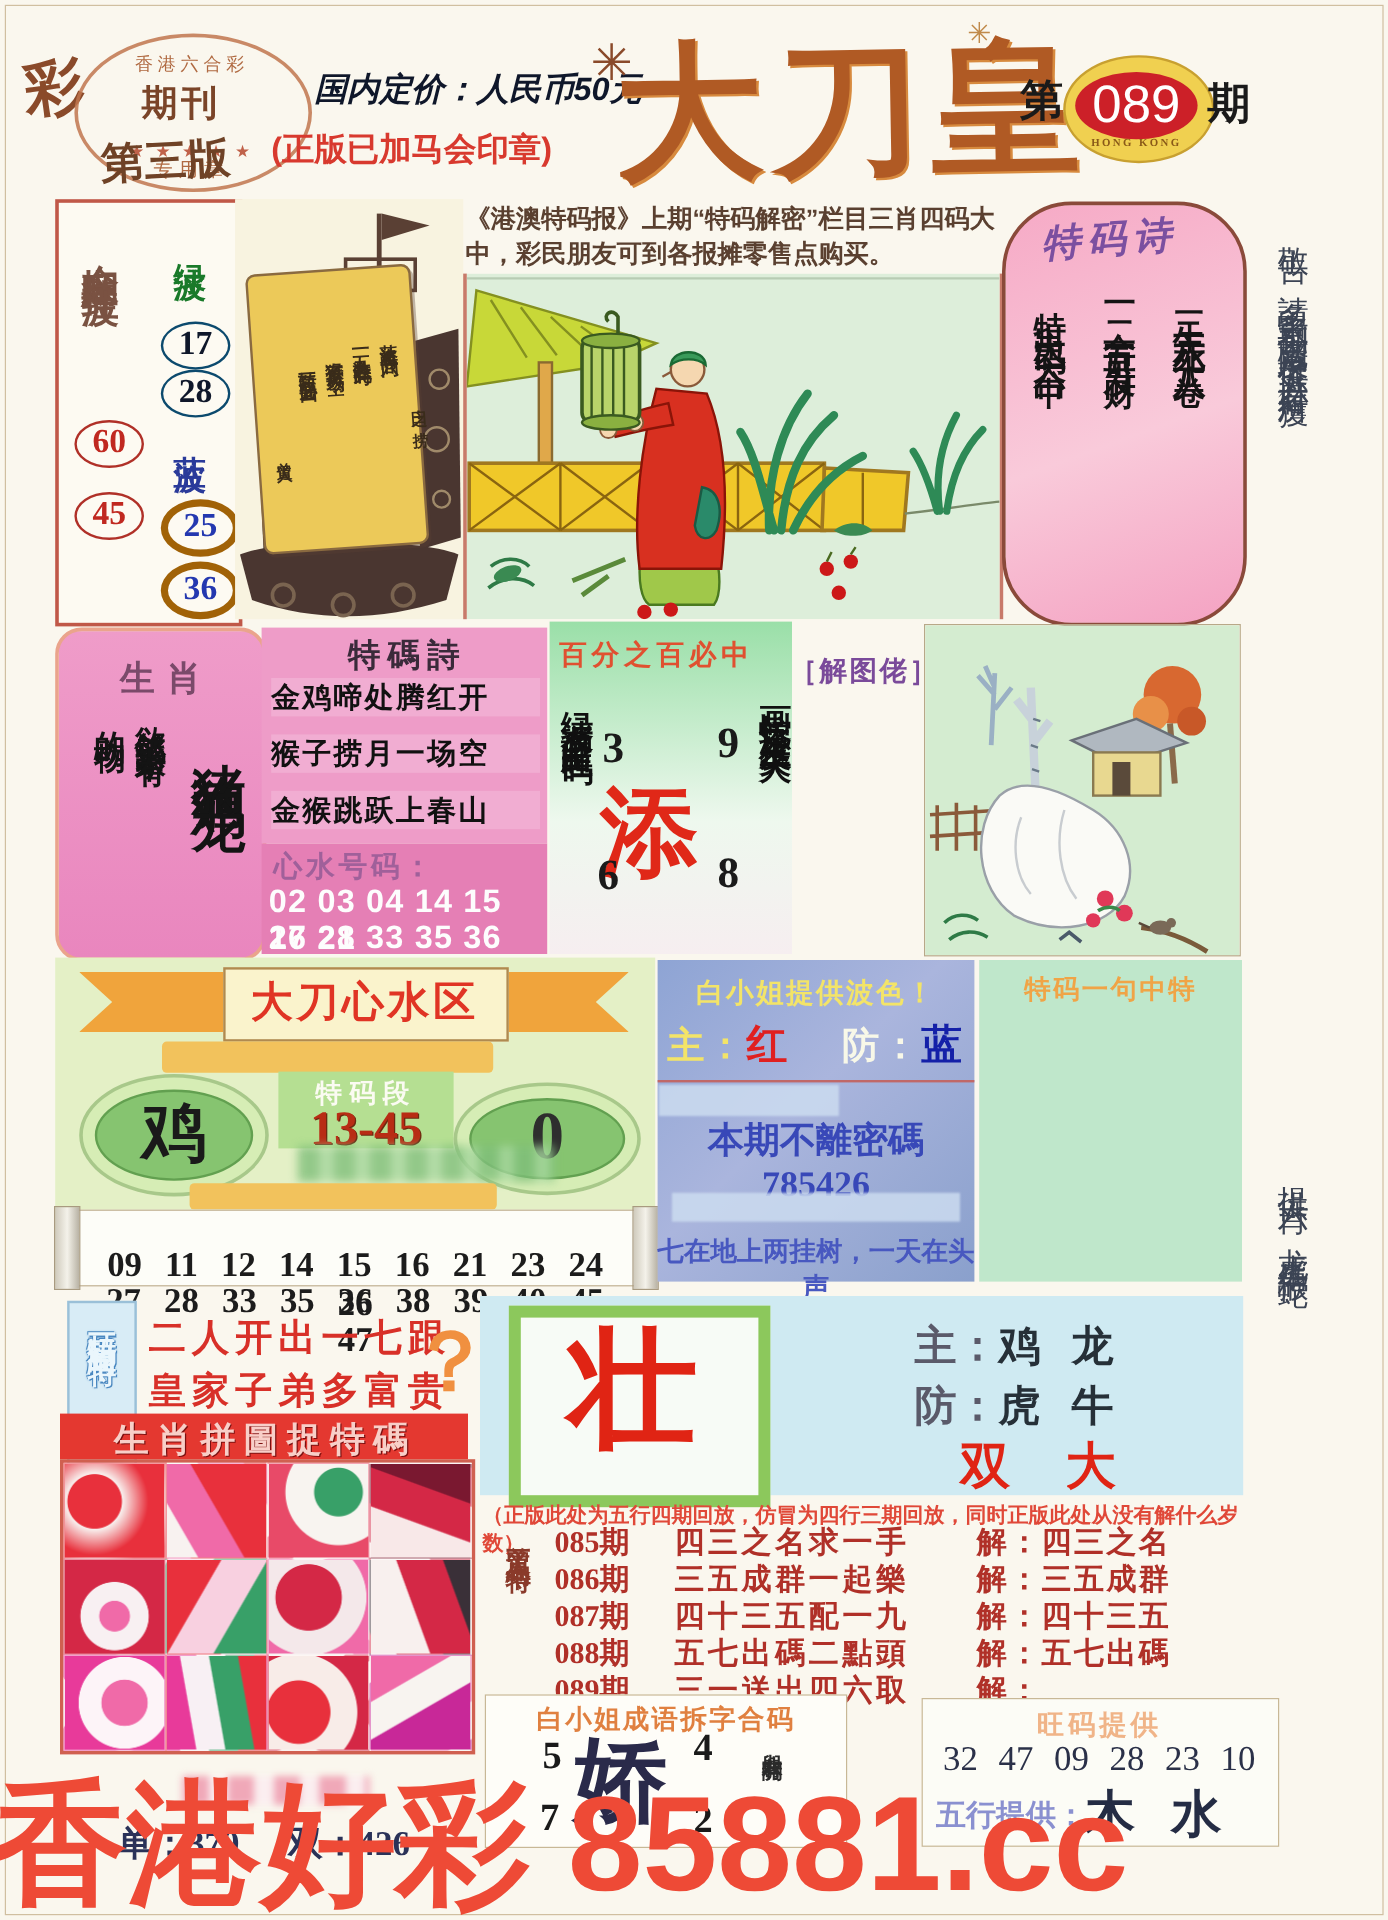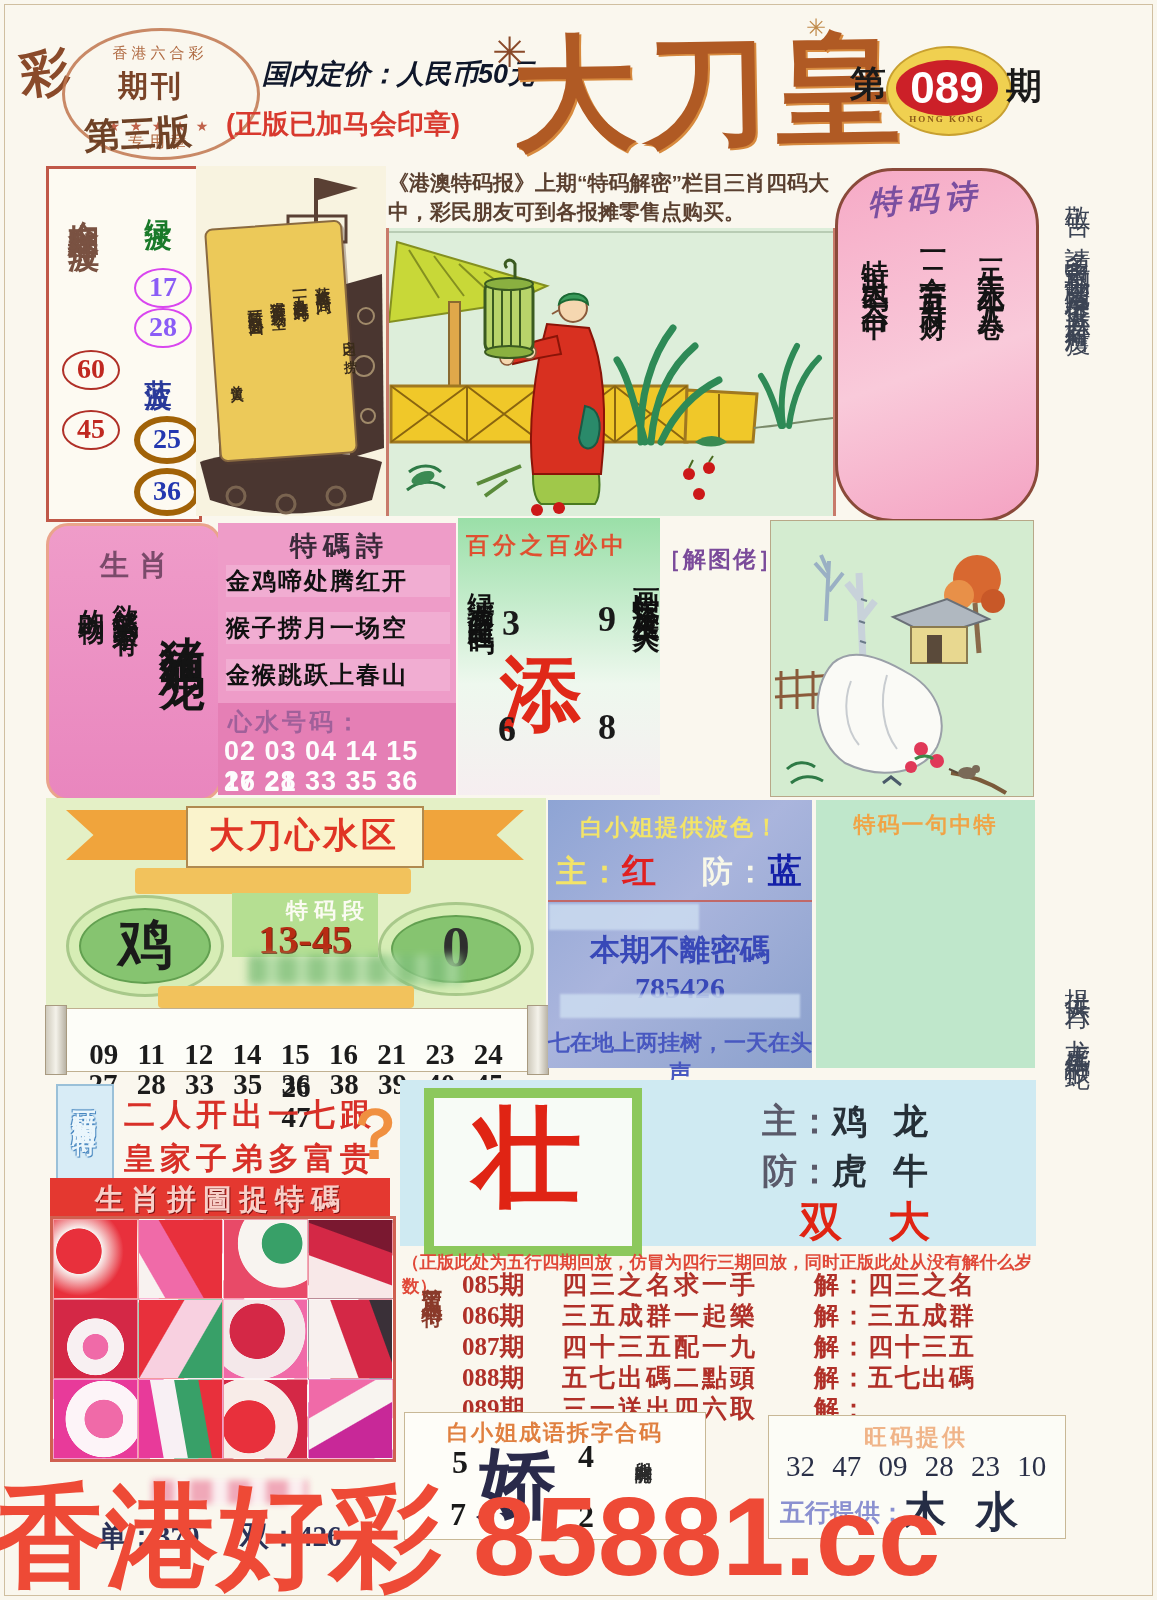--- a/index.html
+++ b/index.html
@@ -19,29 +19,29 @@
   .price{left:262px;top:56px;font-size:27px;font-weight:bold;color:#0f172a;font-family:"Liberation Sans",sans-serif;font-style:italic;}
   .genuine{left:226px;top:106px;font-size:27px;font-weight:bold;color:#d8392e;font-family:"Liberation Sans",sans-serif;}
   .big-title{left:512px;top:10px;font-size:124px;font-weight:bold;color:#b05a24;letter-spacing:8px;
     text-shadow:2px 2px 0 #d78a3e;transform:rotate(-1deg);}
   .spark1{left:492px;top:28px;font-size:42px;color:#8a4a2a;}
   .spark2{left:806px;top:14px;font-size:24px;color:#c08a4a;}
   .iss-pre{left:850px;top:60px;font-size:36px;color:#1a1a1a;font-weight:bold;}
   .iss-suf{left:1006px;top:62px;font-size:36px;color:#1a1a1a;font-weight:bold;}
   .seal-out{left:886px;top:46px;width:122px;height:86px;background:#f0d050;border:2px solid #c8a030;border-radius:50%;}
   .seal-in{left:896px;top:60px;width:102px;height:56px;background:#cc2028;border-radius:50%;}
-  .seal-num{left:896px;top:60px;width:102px;height:56px;color:#fff;font-size:44px;font-weight:bold;
+  .seal-num{left:896px;top:60px;width:102px;height:56px;color:#fff;font-size:44px;font-weight:normal;
     text-align:center;line-height:56px;font-family:"Liberation Sans",sans-serif;}
   .seal-hk{left:890px;top:114px;width:114px;text-align:center;font-size:9px;font-weight:bold;color:#8a5a18;letter-spacing:2px;}
   
   .lbox{left:46px;top:166px;width:150px;height:350px;background:#fdfaf2;border:3px solid #c05848;}
   .hot-label{left:62px;top:196px;font-size:31px;font-weight:bold;color:#7a5242;letter-spacing:4px;}
   .num-oval{width:54px;height:36px;border-radius:50%;text-align:center;line-height:34px;font-size:28px;font-weight:bold;}
   .oval-red{border:2px solid #b03028;color:#c02820;}
-  .oval-green{border:2px solid #d946ef;color:#8b5cf6;}
+  .oval-green{border:2px solid #0c4a6e;color:#0f172a;}
   .oval-blue{border:6px solid #a16207;color:#2438b0;}
   .wave-label{font-size:27px;font-weight:bold;letter-spacing:4px;}
   
   .ship-zone{left:196px;top:166px;width:190px;height:350px;background:#f8f3e0;}
   .sail{left:212px;top:224px;width:134px;height:230px;background:#ecc959;border:2px solid #8a6a40;
     border-radius:8px;transform:rotate(-4deg);box-shadow:2px 3px 0 rgba(90,64,52,.35);}
   .sail-text{padding:6px 8px;height:214px;font-size:15px;font-weight:bold;color:#3a2c1a;line-height:23px;letter-spacing:2px;}
   .sail-text span{display:block;}
   
   .notice{left:388px;top:168px;width:442px;font-size:21px;font-weight:bold;color:#5a4030;line-height:29px;
@@ -341,21 +341,21 @@
   <div class="ab xz"></div>
   <div class="ab ribbon"></div>
   <div class="ab ribbon-panel"></div>
   <div class="ab ribbon-title">大刀心水区</div>
   <div class="ab censor" style="left:135px;top:868px;width:276px;height:26px;"></div>
   <div class="ab oval-big" style="left:66px;top:895px;width:152px;height:96px;">
     <div class="inner"></div>
     <div class="oval-txt" style="font-size:54px;line-height:92px;">鸡</div>
   </div>
   <div class="ab seg-panel"></div>
-  <div class="ab seg-label" style="left:232px;top:896px;padding-left:23px;">特码段</div>
+  <div class="ab seg-label" style="left:232px;top:896px;">特码段</div>
   <div class="ab seg-val" style="left:232px;top:916px;">13-45</div>
   <div class="ab oval-big" style="left:378px;top:902px;width:150px;height:88px;">
     <div class="inner"></div>
     <div class="oval-txt" style="font-size:56px;line-height:84px;color:#2e2e2e;">0</div>
   </div>
   <div class="ab blurgreen"></div>
   <div class="ab censor" style="left:158px;top:986px;width:256px;height:22px;"></div>
   <div class="ab scroll"></div>
   <div class="ab scroll-row" style="top:1010px;">09 11 12 14 15 16 21 23 24 26</div>
   <div class="ab scroll-row" style="top:1040px;">27 28 33 35 36 38 39 40 45 47</div>

